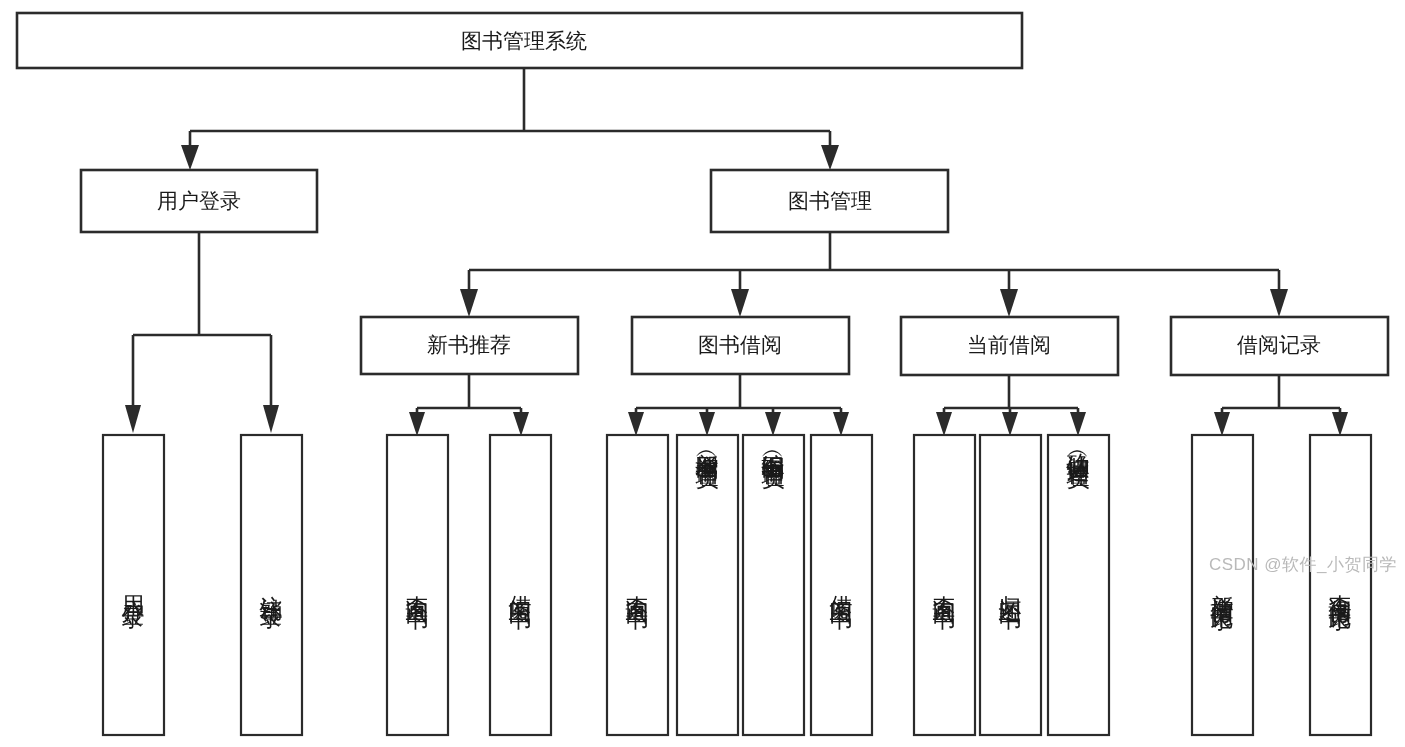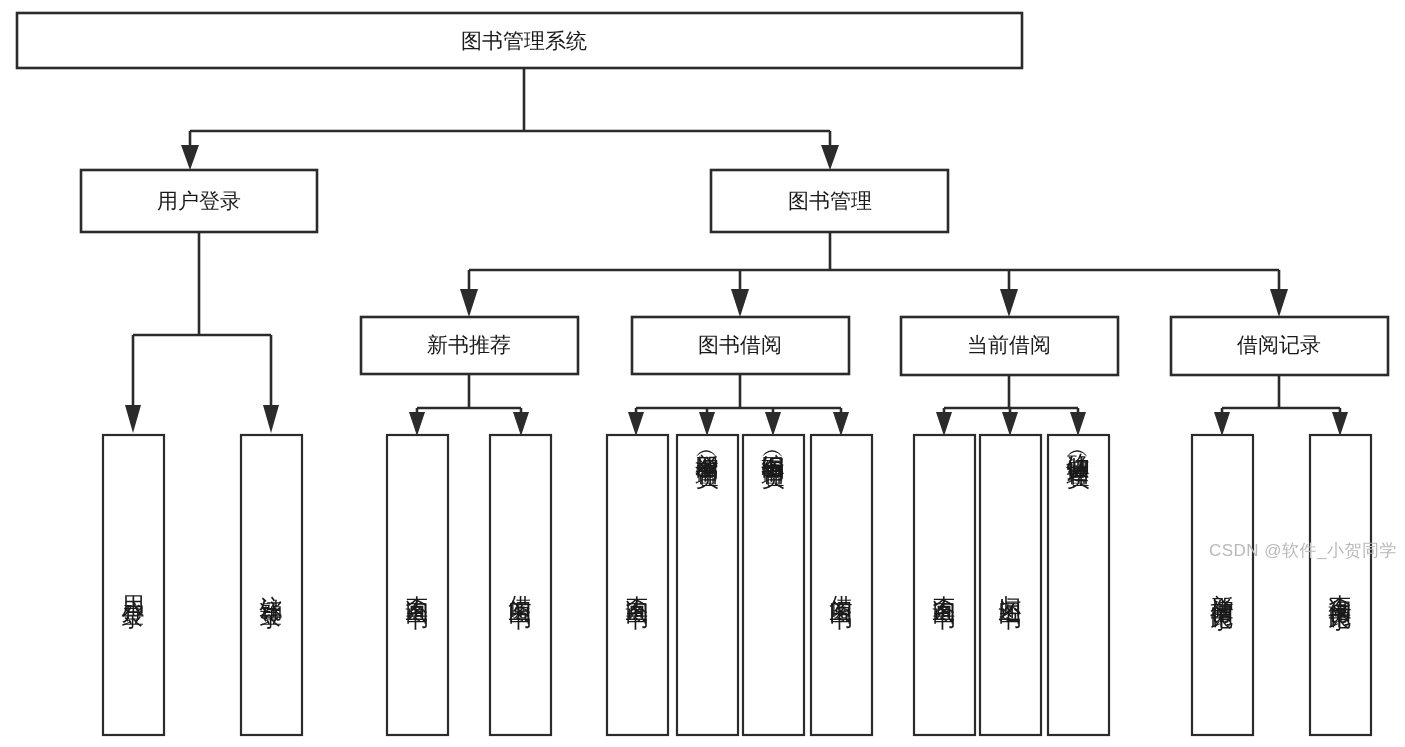--- a/index.html
+++ b/index.html
@@ -65,21 +65,21 @@
   .leaf-label-wrap {
     position: absolute;
     display: flex;
     align-items: center;
     justify-content: center;
     pointer-events: none;
   }
   .watermark {
     position: absolute;
     right: 8px;
-    bottom: 20px;
+    bottom: 6px;
     font-family: "Liberation Sans", "DejaVu Sans", sans-serif;
     font-size: 17px;
     color: #b9b9b9;
     letter-spacing: 0.5px;
     white-space: nowrap;
   }
 </style>
 </head>
 <body>
 

